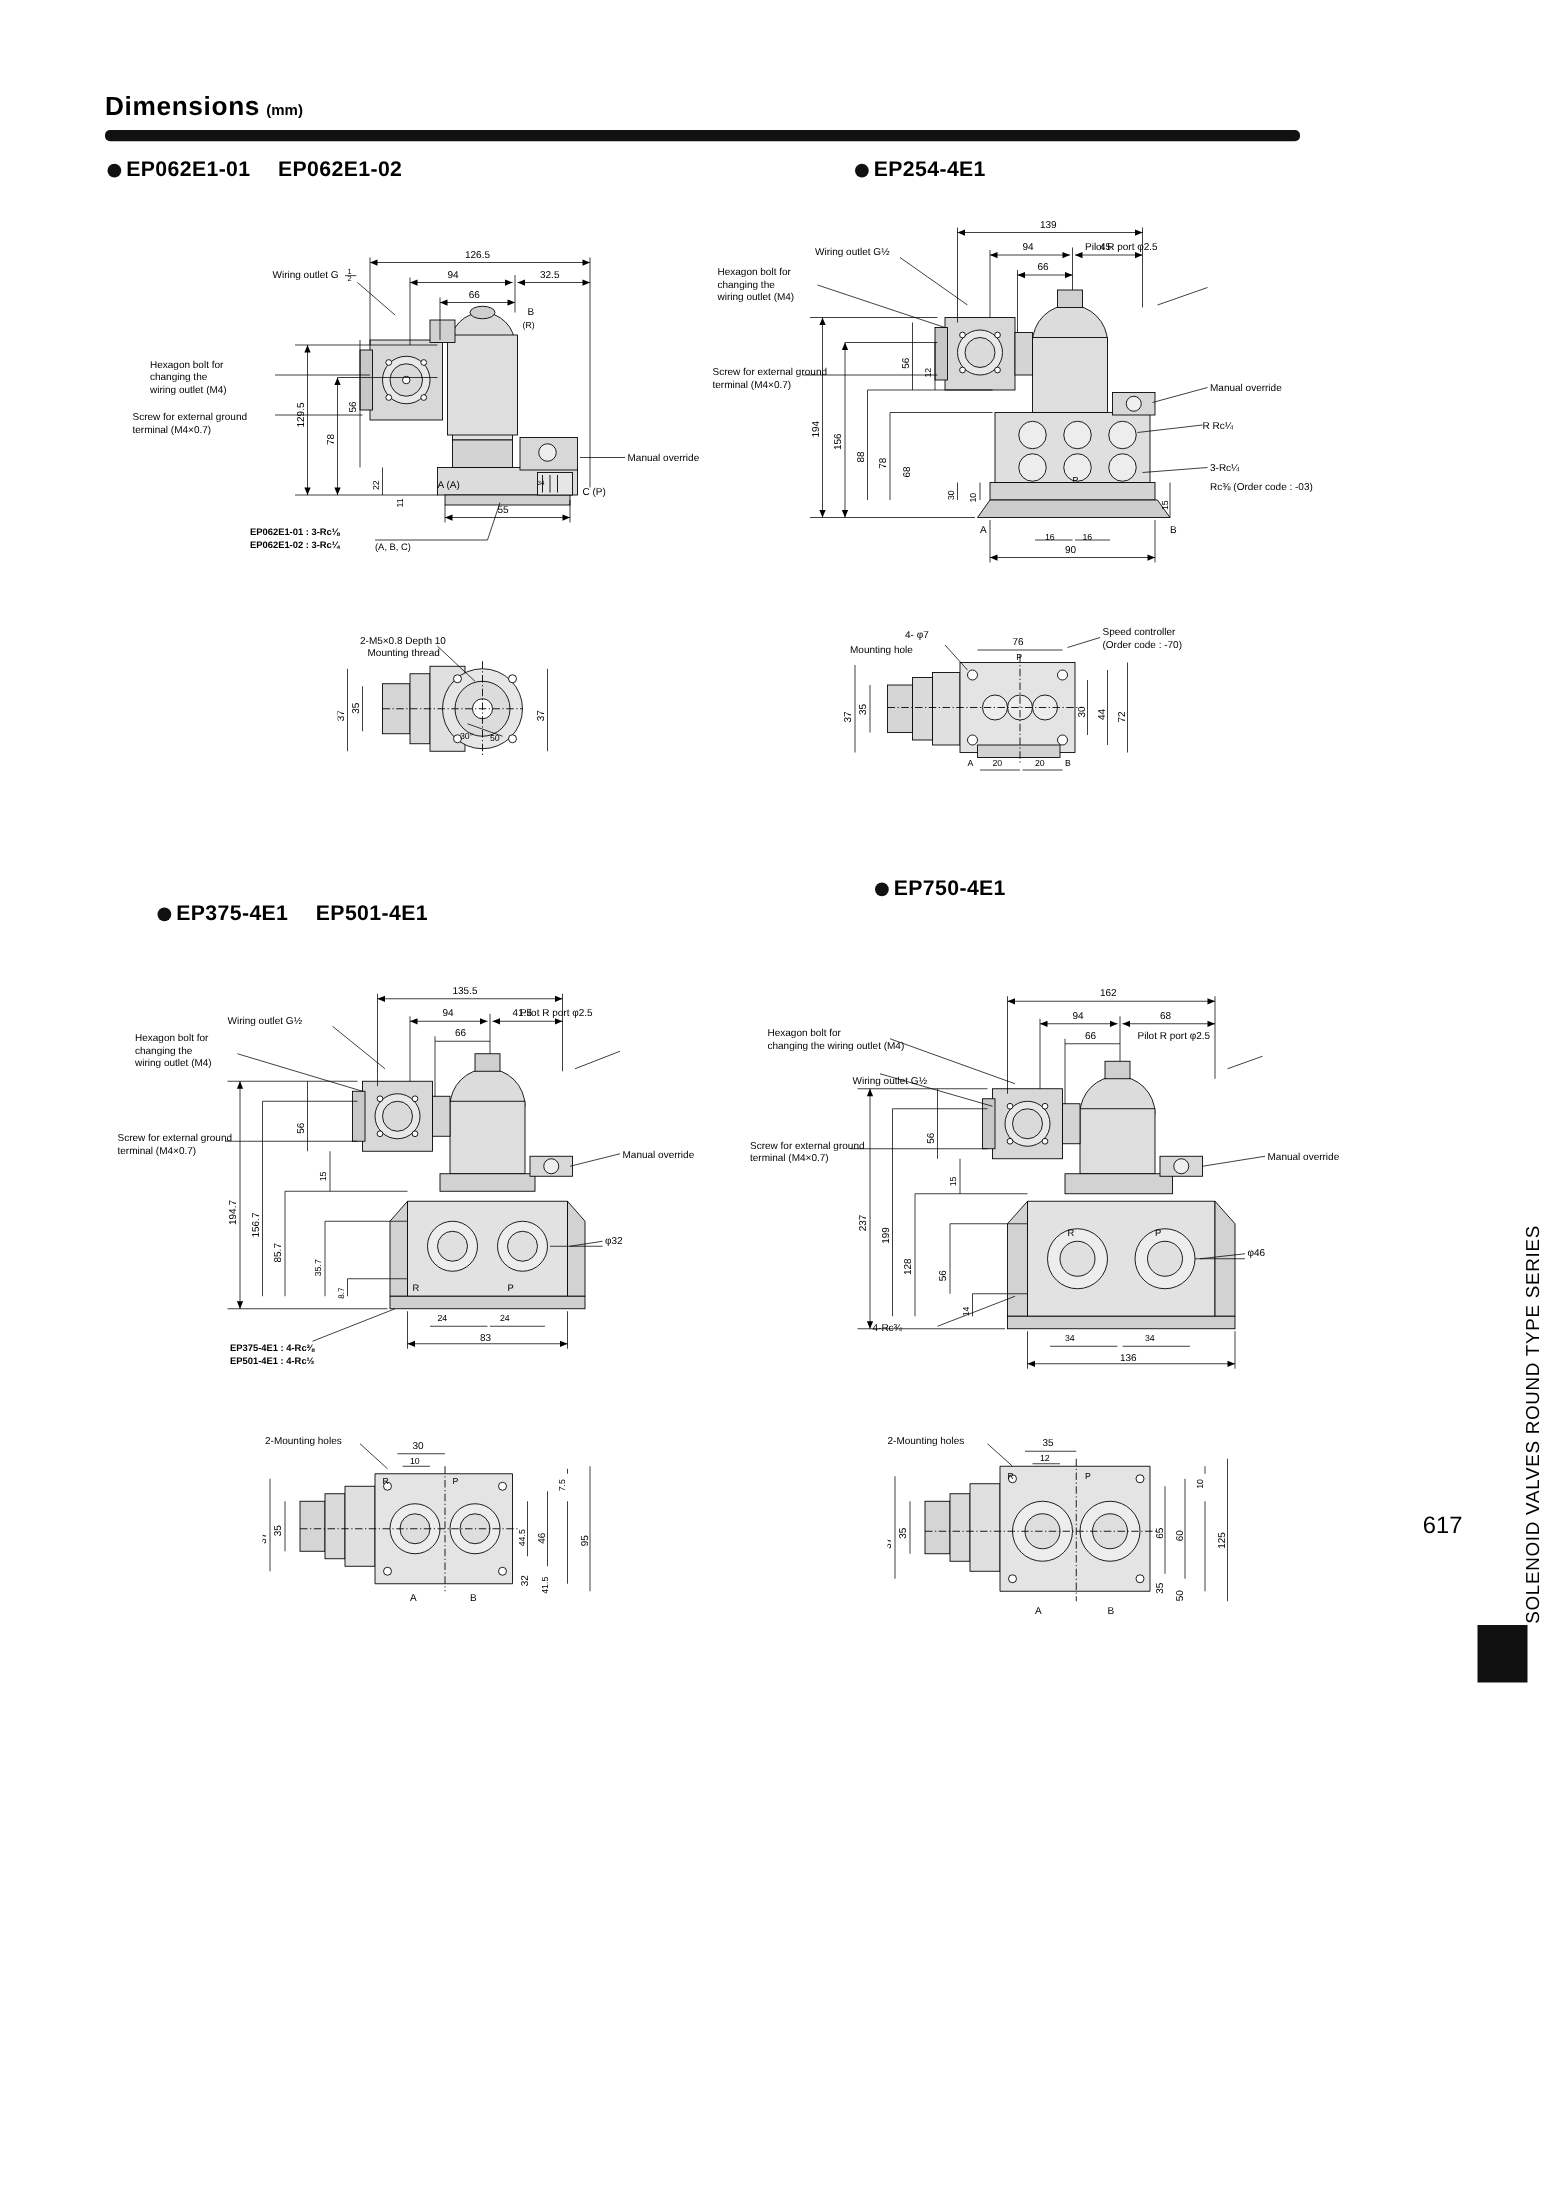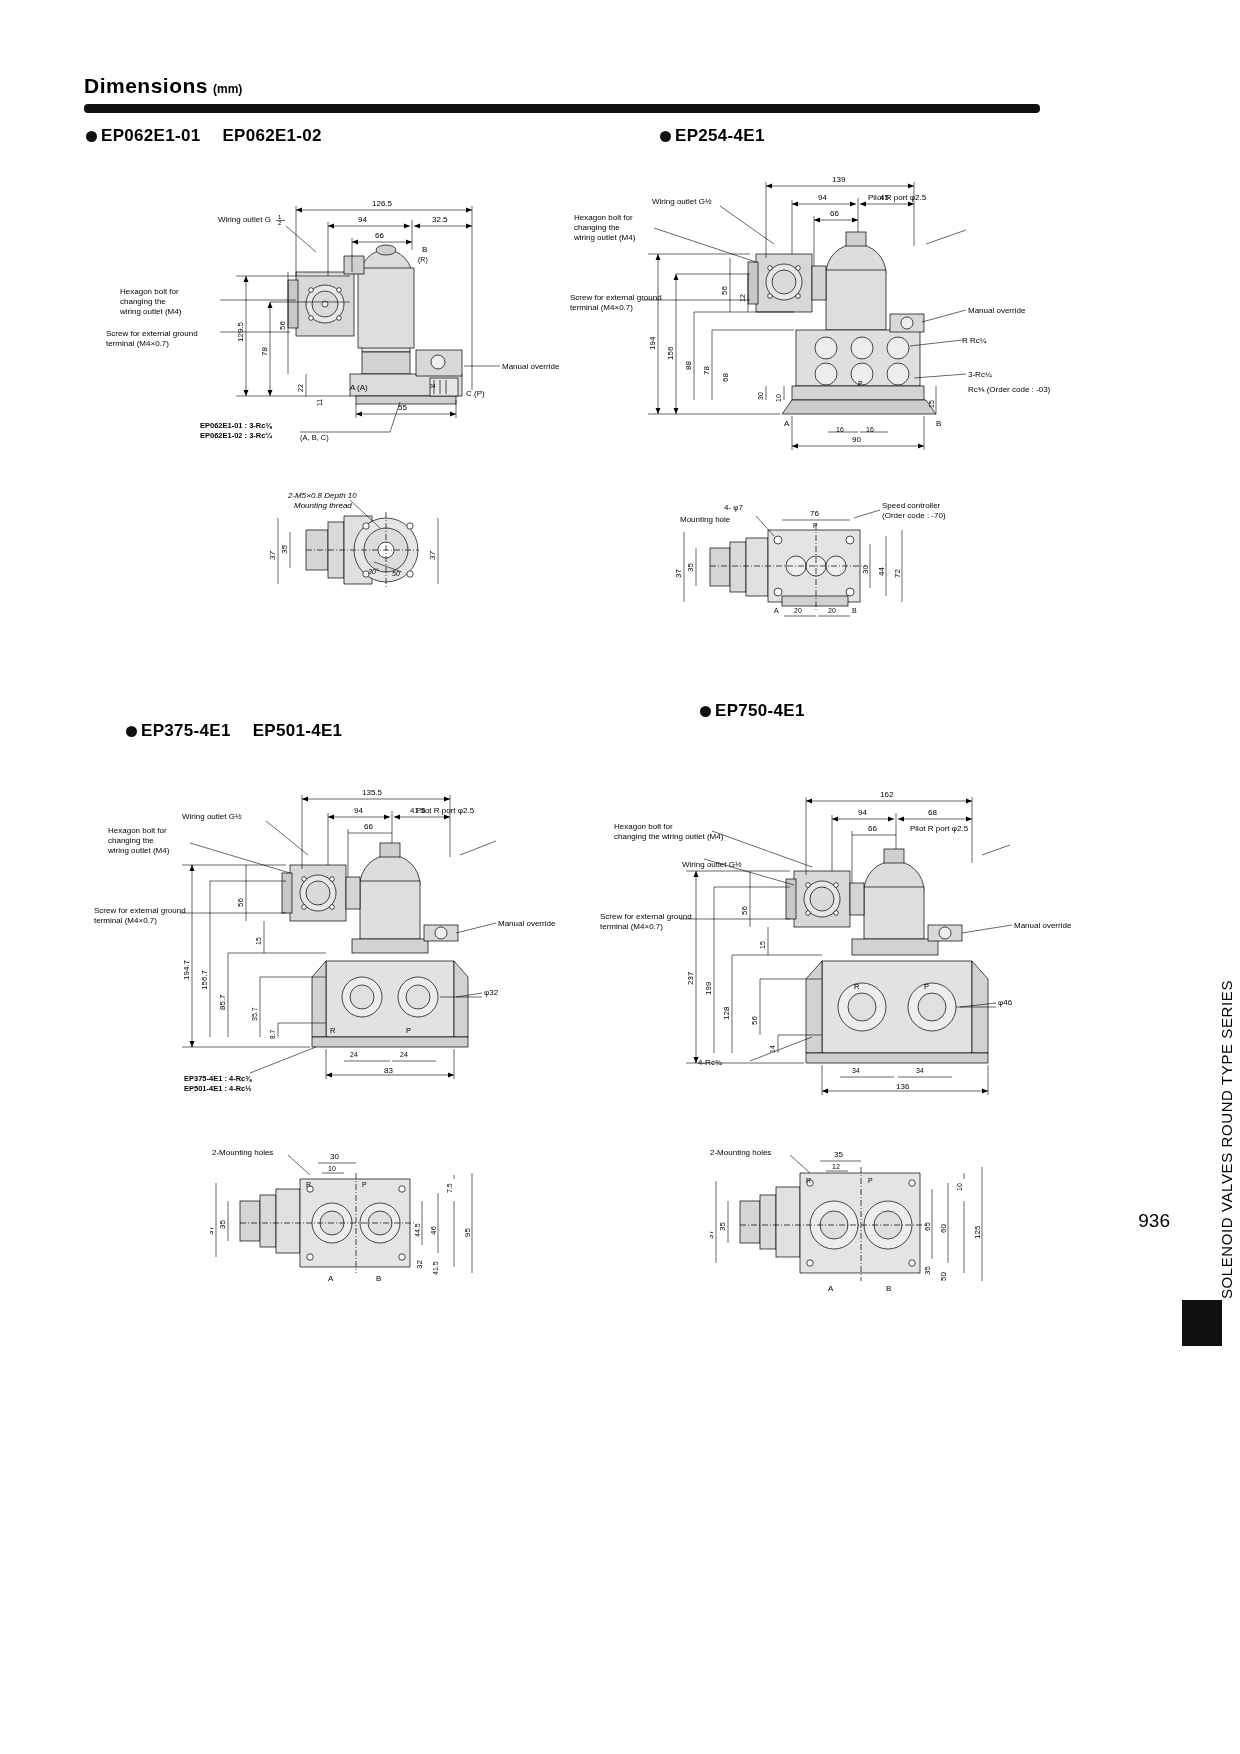--- a/index.html
+++ b/index.html
@@ -45,21 +45,21 @@
 
   <div class="hdr">
     <span class="t1">Dimensions</span><span class="t2">(mm)</span>
   </div>
   <div class="rule"></div>
 
   <div class="sect" style="left:86px;top:126px;">
     <span class="dot"></span><span>EP062E1-01</span><span class="sp"></span><span>EP062E1-02</span>
   </div>
 
-  <div class="sect" style="left:660px;top:126px;">
+  <div class="sect" style="left:684px;top:126px;">
     <span class="dot"></span><span>EP254-4E1</span>
   </div>
 
   <div class="sect" style="left:86px;top:721px;margin-left:40px;">
     <span class="dot"></span><span>EP375-4E1</span><span class="sp"></span><span>EP501-4E1</span>
   </div>
 
   <div class="sect" style="left:700px;top:701px;">
     <span class="dot"></span><span>EP750-4E1</span>
   </div>
@@ -182,21 +182,21 @@
       <text x="203" y="202" transform="rotate(-90 203,202)" font-size="7">22</text>
       <text x="222" y="216" transform="rotate(-90 222,216)" font-size="7">11</text>
       <text x="298" y="220">55</text>
       <text x="250" y="200">A (A)</text>
       <text x="366" y="206">C (P)</text>
       <text x="330" y="198" font-size="5">34</text>
     </g>
   </svg>
   </div>
 
-  <div class="draw" style="left:270px;top:488px;font-style:italic;">
+  <div class="draw" style="left:270px;top:505px;">
   <svg width="240" height="120" viewBox="0 0 240 120" xmlns="http://www.w3.org/2000/svg">
     <g stroke="#000" stroke-width="0.7">
       <rect x="36" y="42" width="22" height="40" fill="#d5d5d5"></rect>
       <rect x="58" y="34" width="16" height="56" fill="#dadada"></rect>
       <rect x="74" y="28" width="28" height="68" fill="#e0e0e0"></rect>
       <circle cx="116" cy="62" r="32" fill="#e6e6e6"></circle>
       <circle cx="116" cy="62" r="22" fill="#dcdcdc"></circle>
       <circle cx="116" cy="62" r="8" fill="#fff"></circle>
       <circle cx="96" cy="38" r="3.2" fill="#fff"></circle>
       <circle cx="140" cy="38" r="3.2" fill="#fff"></circle>
@@ -719,15 +719,15 @@
       <text x="118" y="146">A</text>
       <text x="176" y="146">B</text>
       <text x="96" y="38" font-size="7">R</text>
       <text x="158" y="38" font-size="7">P</text>
     </g>
   </svg>
   </div>
 
   <div class="vtitle">SOLENOID VALVES ROUND TYPE SERIES</div>
   <div class="vtab"></div>
-  <div class="pageno">936</div>
+  <div class="pageno">617</div>
 
 </div>
 
 </body></html>

